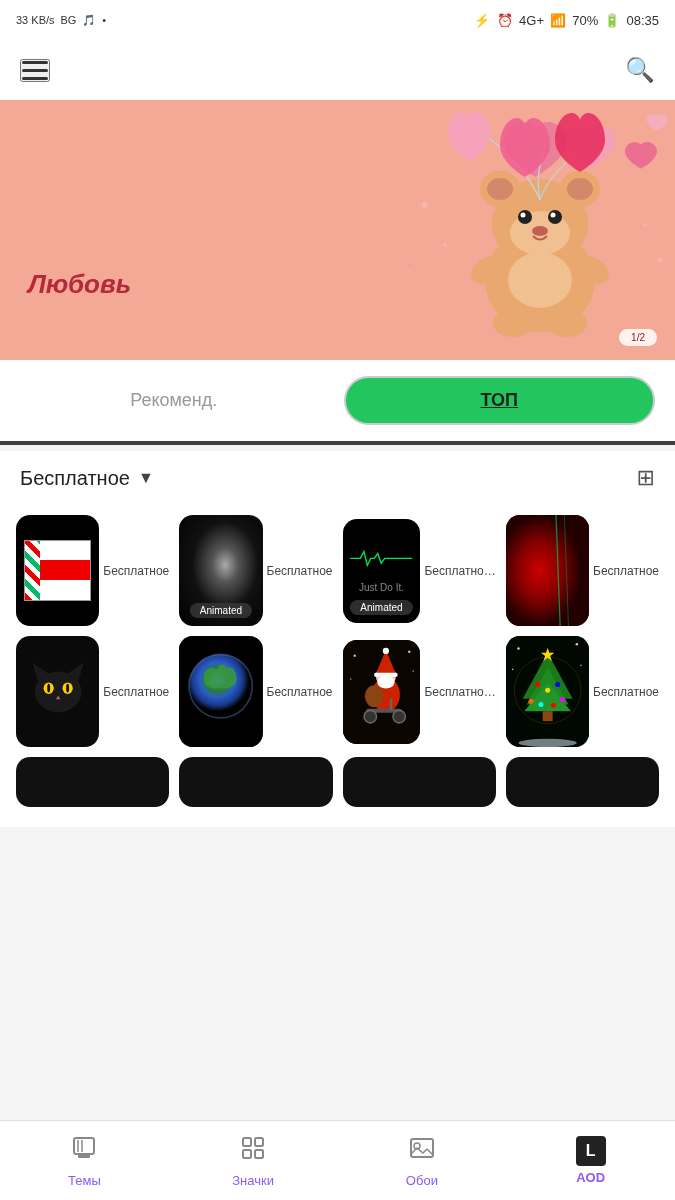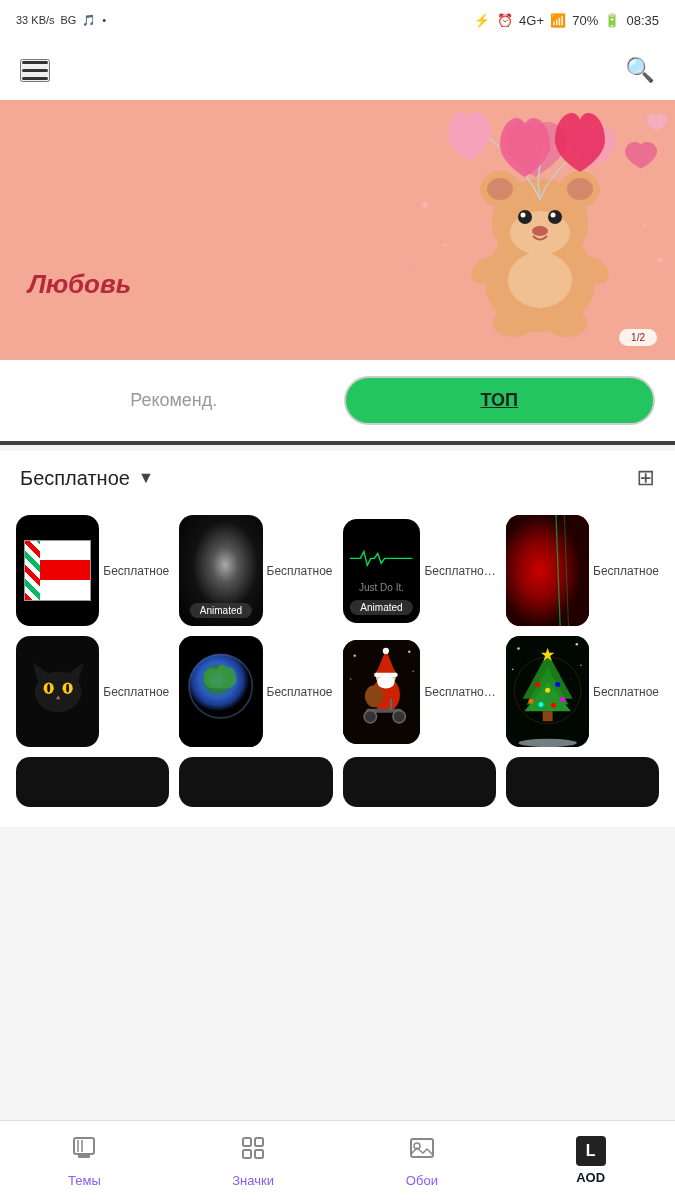--- a/index.html
+++ b/index.html
@@ -244,21 +244,21 @@
     .nav-item {
       flex: 1;
       display: flex;
       flex-direction: column;
       align-items: center;
       justify-content: center;
       gap: 4px;
       cursor: pointer;
       padding: 8px 0;
     }
-    .nav-item.active .nav-label { color: #0f172a; font-weight: bold; }
+    .nav-item.active .nav-label { color: #8b5cf6; font-weight: bold; }
     .nav-item .nav-label { font-size: 13px; color: #8b5cf6; }
     .nav-icon { font-size: 26px; color: #888; }
     .nav-item.active .nav-icon { color: #222; }
     .nav-aod-icon {
       width: 30px;
       height: 30px;
       background: #222;
       border-radius: 4px;
       display: flex; align-items: center; justify-content: center;
       color: #fff;

